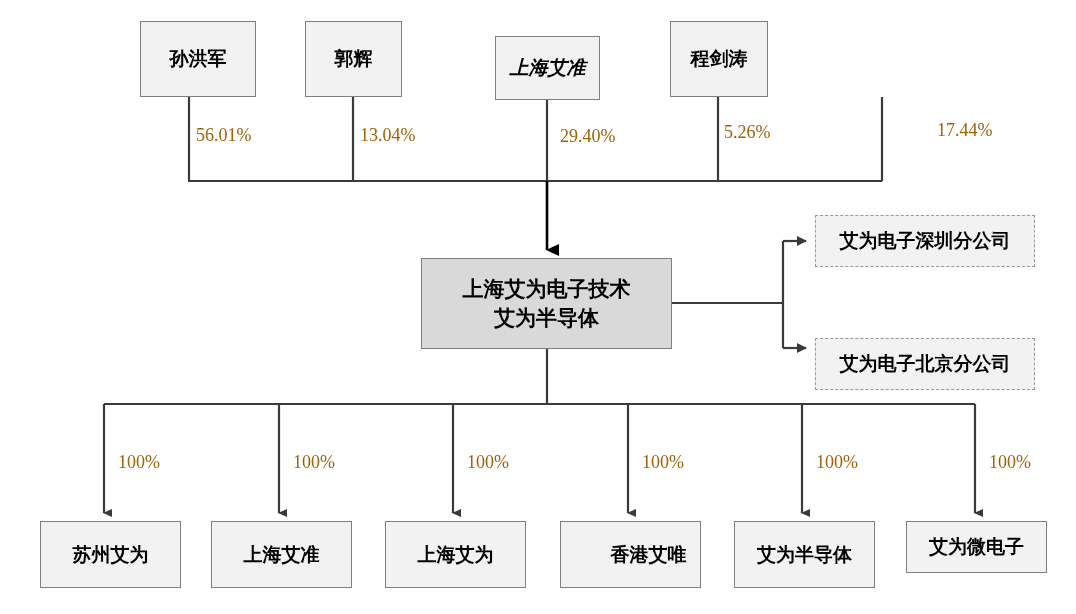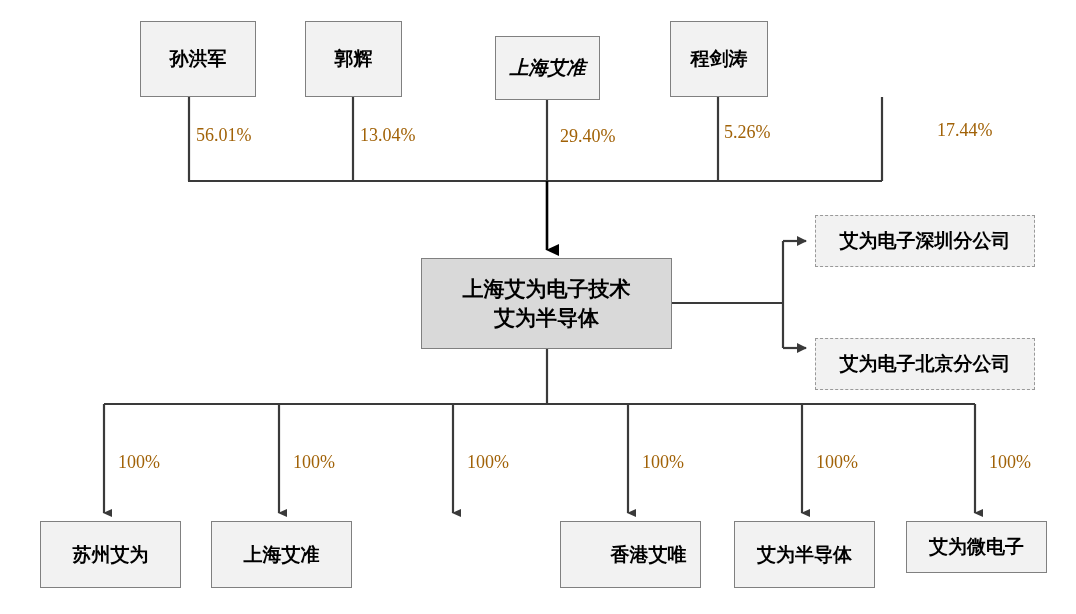--- a/index.html
+++ b/index.html
@@ -157,20 +157,23 @@
   <div class="pct" style="left:642px; top:452px;">100%</div>
   <div class="pct" style="left:816px; top:452px;">100%</div>
   <div class="pct" style="left:989px; top:452px;">100%</div>
 
   <div class="node subsidiary" style="left:40px; top:521px; width:141px; height:67px;">
     <span>苏州艾为</span>
   </div>
   <div class="node subsidiary" style="left:211px; top:521px; width:141px; height:67px;">
     <span>上海艾准</span>
   </div>
+  <div class="node subsidiary" style="left:385px; top:521px; width:141px; height:67px;">
+    <span>上海艾为</span>
+  </div>
   <div class="node subsidiary" style="left:560px; top:521px; width:141px; height:67px;padding-left:36px;">
     <span>香港艾唯</span>
   </div>
   <div class="node subsidiary" style="left:734px; top:521px; width:141px; height:67px;">
     <span>艾为半导体</span>
   </div>
   <div class="node subsidiary" style="left:906px; top:521px; width:141px; height:52px;">
     <span>艾为微电子</span>
   </div>
 

